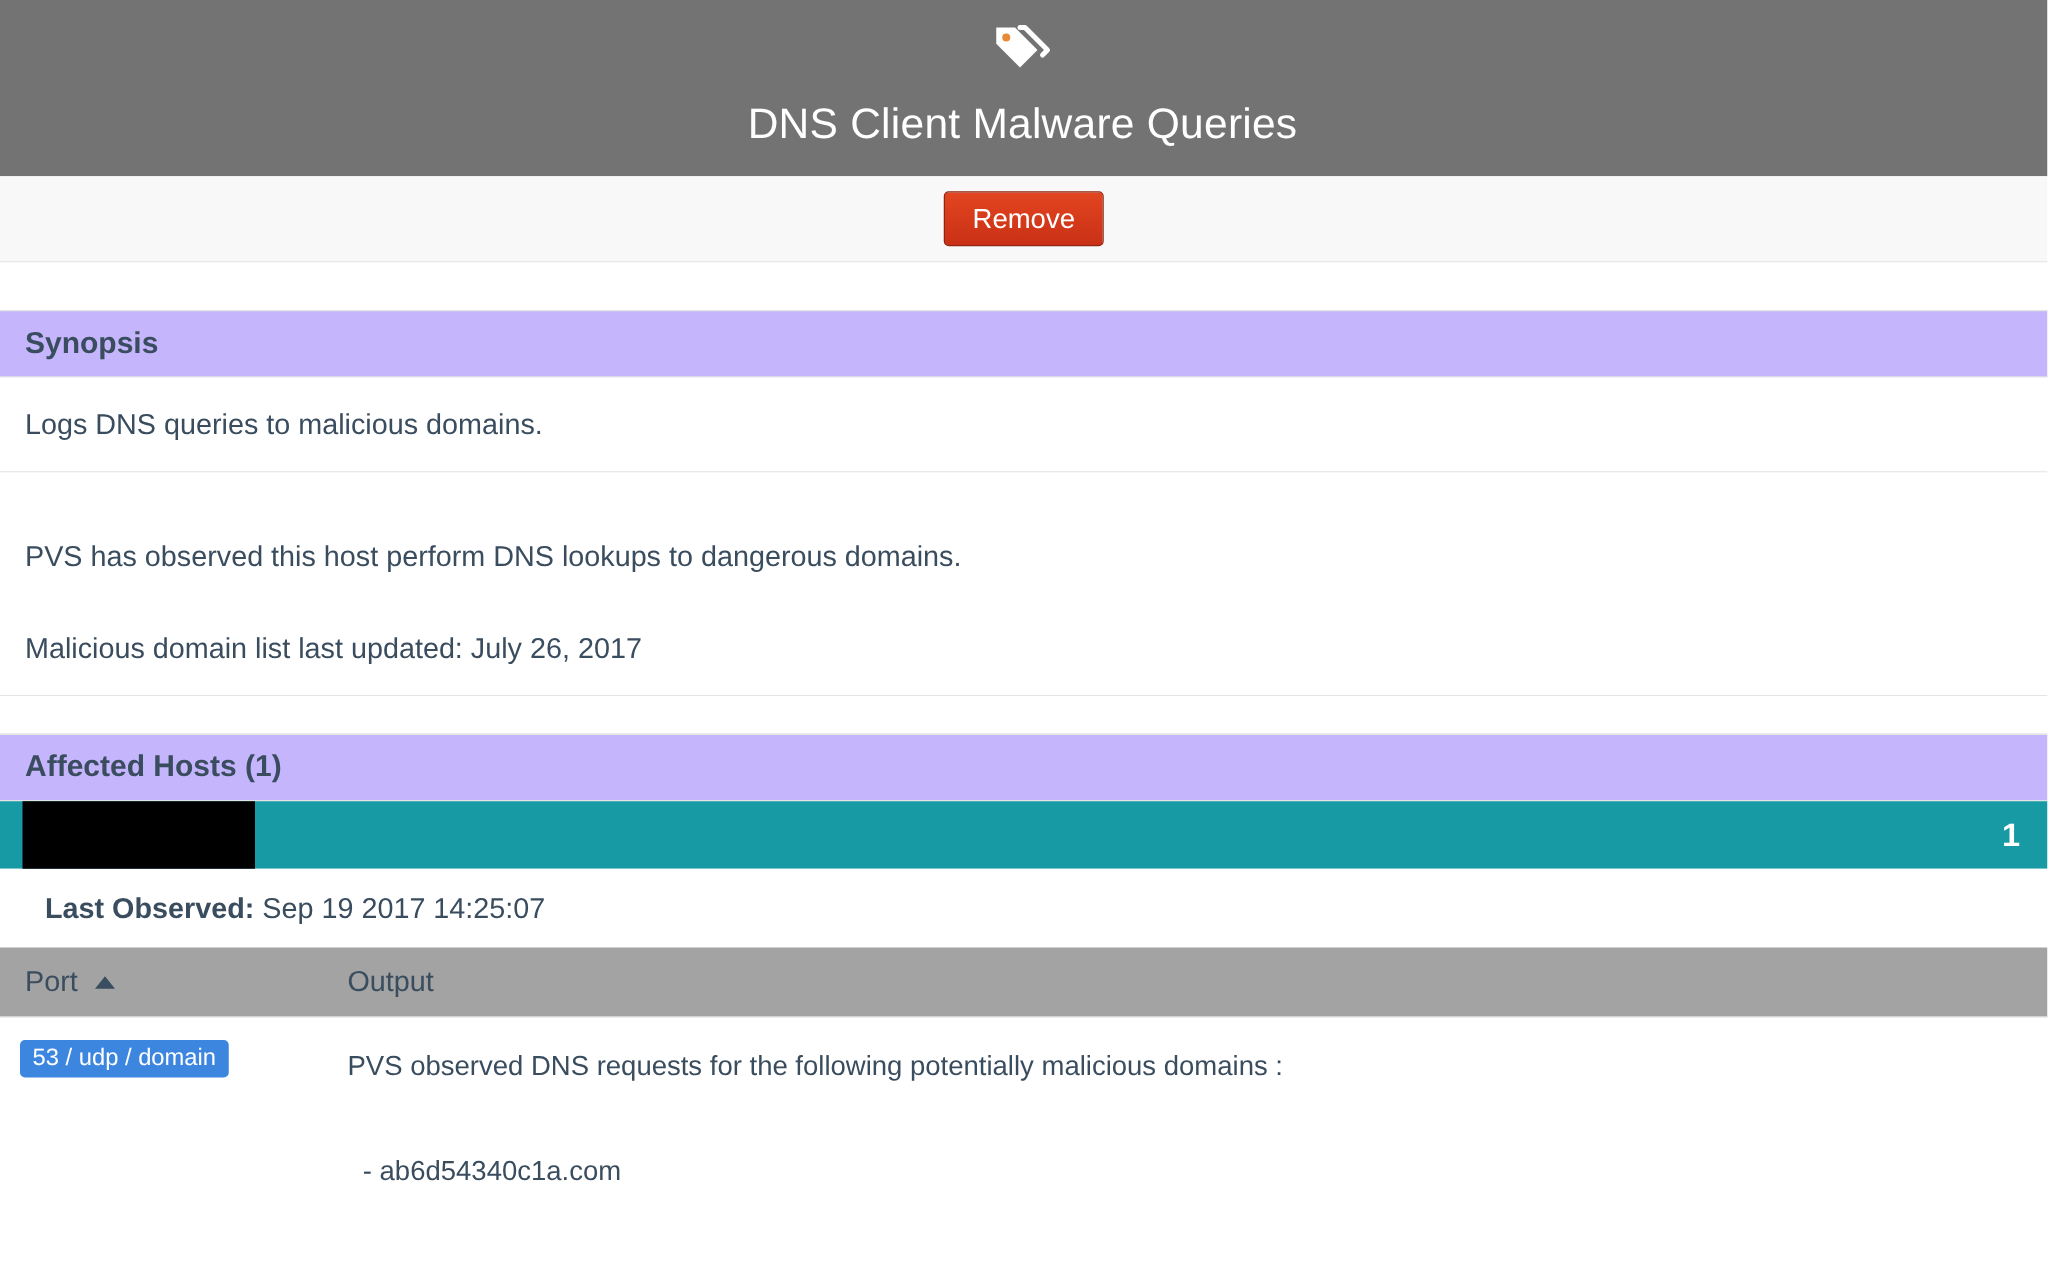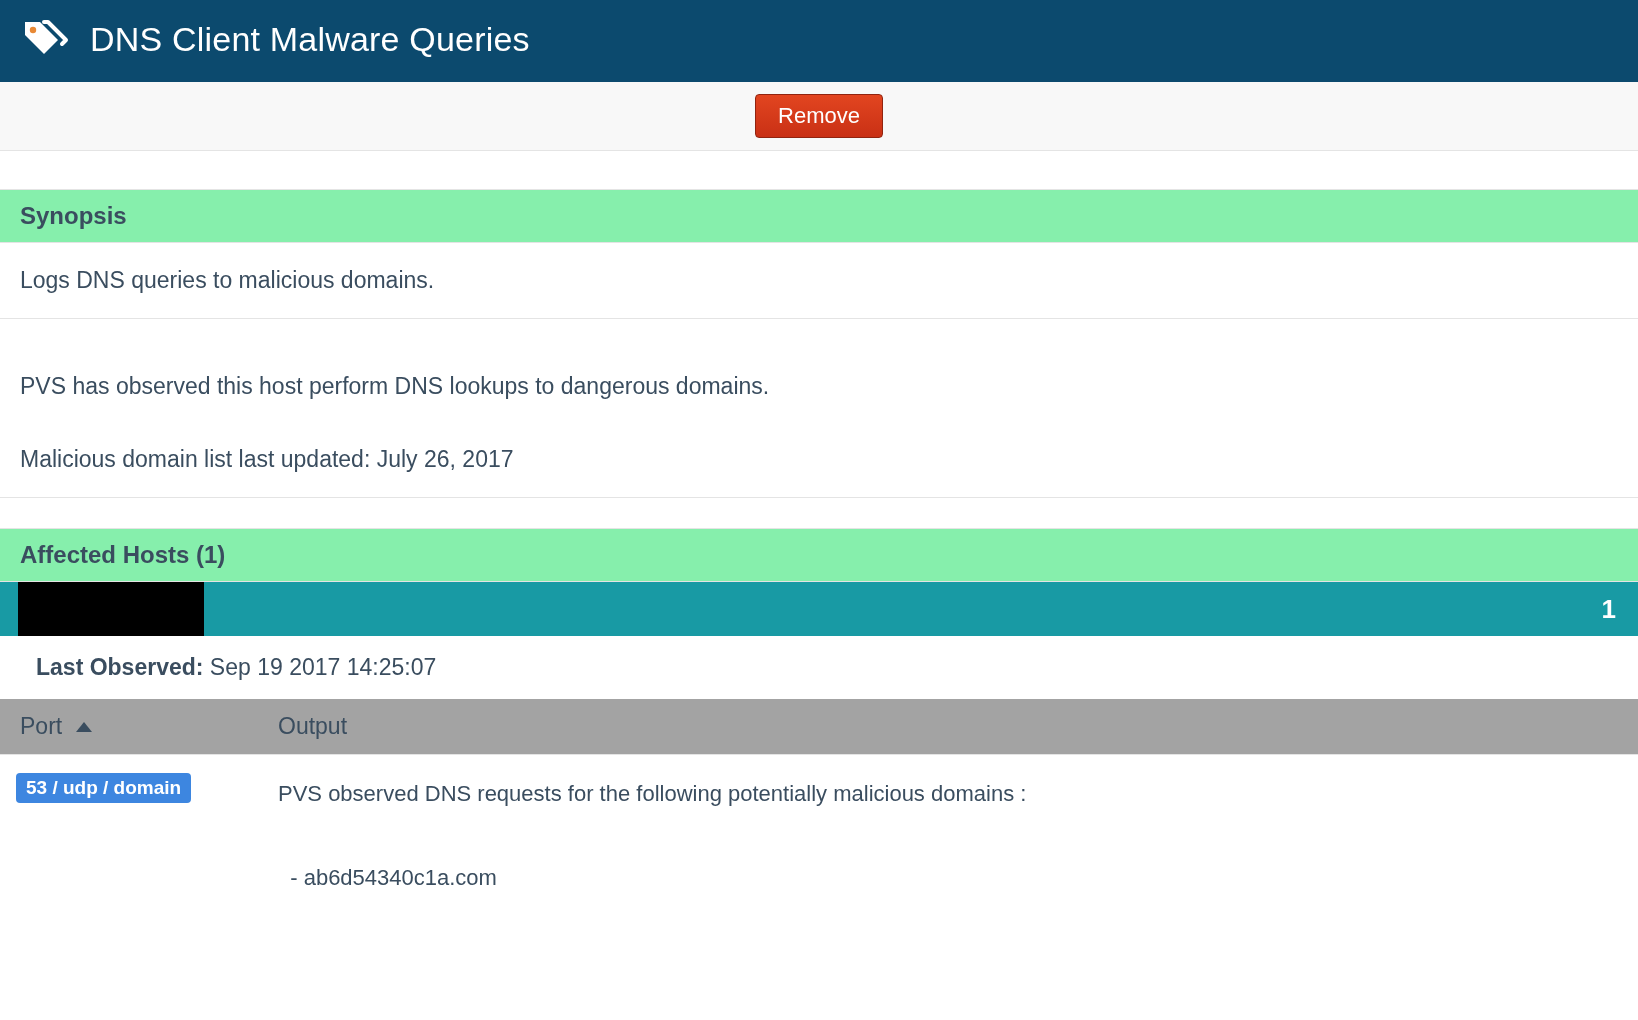--- a/index.html
+++ b/index.html
@@ -4,26 +4,27 @@
   <style>
     * { box-sizing: border-box; margin: 0; padding: 0; }
     body {
       font-family: -apple-system, BlinkMacSystemFont, "Segoe UI", Helvetica, Arial, sans-serif;
       background: #ffffff;
       color: #3a4d5f;
       width: 1638px;
     }
     .page-wrap { padding: 0; }
     .header-bar {
-      background: #0c4a6e;
+      background: #737373;
       color: #fff;
       display: flex;
       align-items: center;
       padding: 18px 24px 22px 22px;
       gap: 20px;
+      flex-direction: column;
     }
     .header-bar svg { flex: 0 0 auto; }
     .header-title {
       font-size: 34px;
       font-weight: 400;
       letter-spacing: 0.2px;
     }
     .actions-row {
       background: #f8f8f8;
       border-bottom: 1px solid #e4e4e4;
@@ -36,21 +37,21 @@
       background: linear-gradient(#e24520, #c93015);
       color: #fff;
       border: 1px solid #912410;
       border-radius: 4px;
       font-size: 22px;
       padding: 8px 22px;
       cursor: pointer;
     }
     .spacer-top { height: 38px; background: #fff; }
     .section-head {
-      background: #86efac;
+      background: #c4b5fd;
       border-top: 1px solid #e4e4e4;
       border-bottom: 1px solid #e4e4e4;
       padding: 12px 20px;
       font-size: 24px;
       font-weight: 700;
       color: #3a4d5f;
     }
     .section-body {
       padding: 24px 20px;
       font-size: 23px;
@@ -109,21 +110,21 @@
       color: #3a4d5f;
       align-items: flex-start;
       background: #fff;
     }
     .port-pill {
       background: #3d86e0;
       color: #fff;
       border-radius: 4px;
       padding: 4px 10px;
       font-size: 19px;
-      font-weight: 700;
+      font-weight: 400;
       display: inline-block;
     }
     .data-row .col-port { width: 262px; }
     .output-body {
       font-family: Liberation Sans, sans-serif;
       font-size: 22px;
       white-space: pre;
       line-height: 1.9;
     }
   </style>

